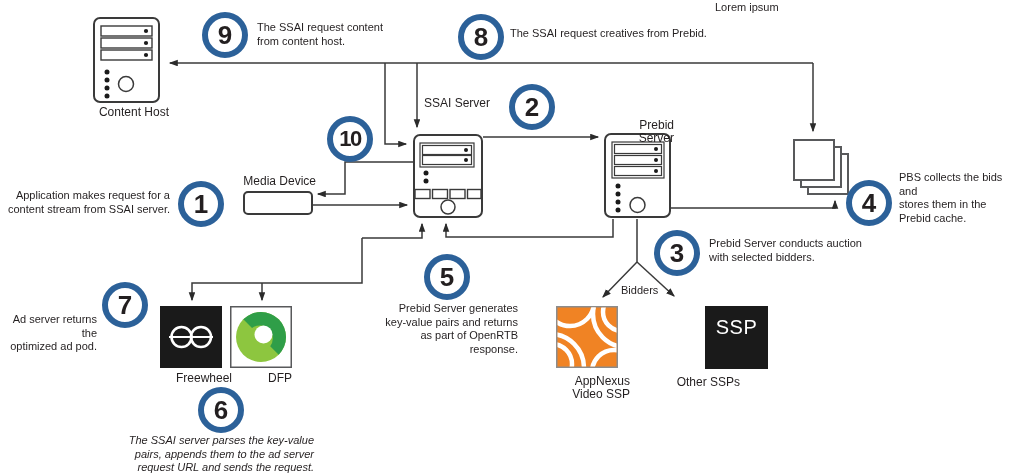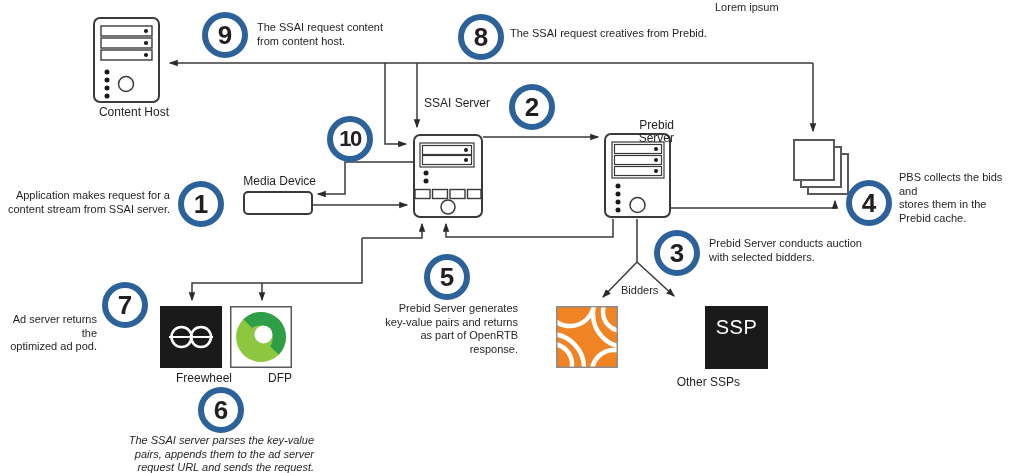--- a/index.html
+++ b/index.html
@@ -146,20 +146,22 @@
       <g clip-path="url(#anclip)" stroke="#fff" stroke-width="4.5" fill="none">
         <circle cx="14" cy="-4" r="24"></circle>
         <circle cx="66" cy="6" r="19"></circle>
         <circle cx="70" cy="8" r="33"></circle>
         <circle cx="-4" cy="58" r="20"></circle>
         <circle cx="-6" cy="62" r="34"></circle>
         <circle cx="58" cy="66" r="22"></circle>
       </g>
     </svg>
   </div>
+  <div class="abs nodelabel tc" style="left:544px;top:375px;width:86px;">AppNexus
+Video SSP</div>
 
   <div class="node" style="left:705px;top:306px;">
     <div class="sspbox">
       <span class="ssptext">SSP</span>
     </div>
   </div>
   <div class="abs nodelabel tc" style="left:653px;top:376px;width:87px;">Other SSPs</div>
 
   <div class="abs txt" style="left:715px;top:1px;width:75px;">Lorem ipsum</div>
   <div class="abs txt" style="left:621px;top:284px;width:46px;">Bidders</div>

